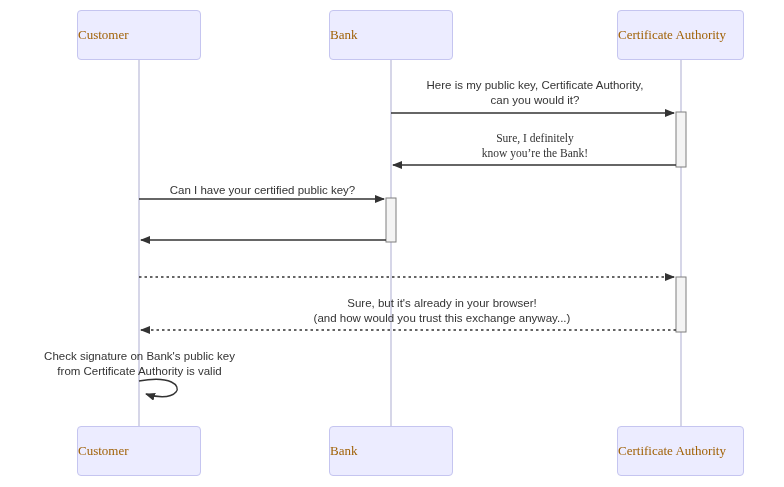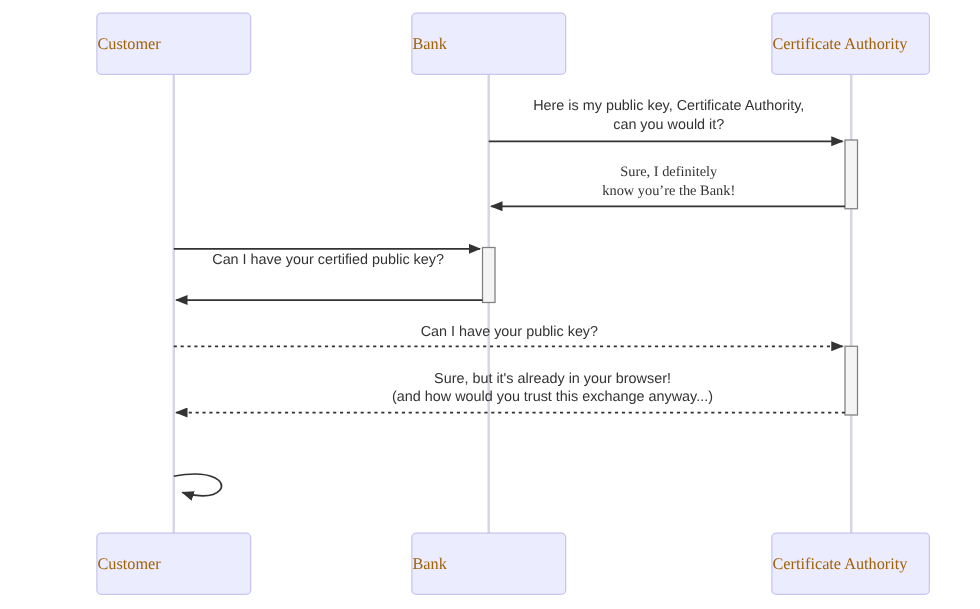--- a/index.html
+++ b/index.html
@@ -106,22 +106,23 @@
   <div class="actor-box" style="left:617px; top:426px; width:127px; height:50px;">
     <span>Certificate Authority</span>
   </div>
 
   <div class="msg-label" style="left:385px; top:78px; width:300px;">Here is my public key, Certificate Authority,
 can you would it?</div>
 
   <div class="msg-label" style="left:385px; top:131px; width:300px;font-family:Liberation Serif, serif;">Sure, I definitely
 know you’re the Bank!</div>
 
-  <div class="msg-label" style="left:139px; top:183px; width:247px;margin-top:18px;">Can I have your certified public key?</div>
+  <div class="msg-label" style="left:139px; top:183px; width:247px;">Can I have your certified public key?</div>
 
 
-  <div class="msg-label" style="left:139px; top:259px; width:537px;">Can I have your public key?</div>
 
   <div class="msg-label" style="left:139px; top:296px; width:606px;">Sure, but it's already in your browser!
 (and how would you trust this exchange anyway...)</div>
 
+  <div class="msg-label" style="left:16px; top:349px; width:247px;">Check signature on Bank's public key
+from Certificate Authority is valid</div>
 
 </div>
 
 </body></html>

